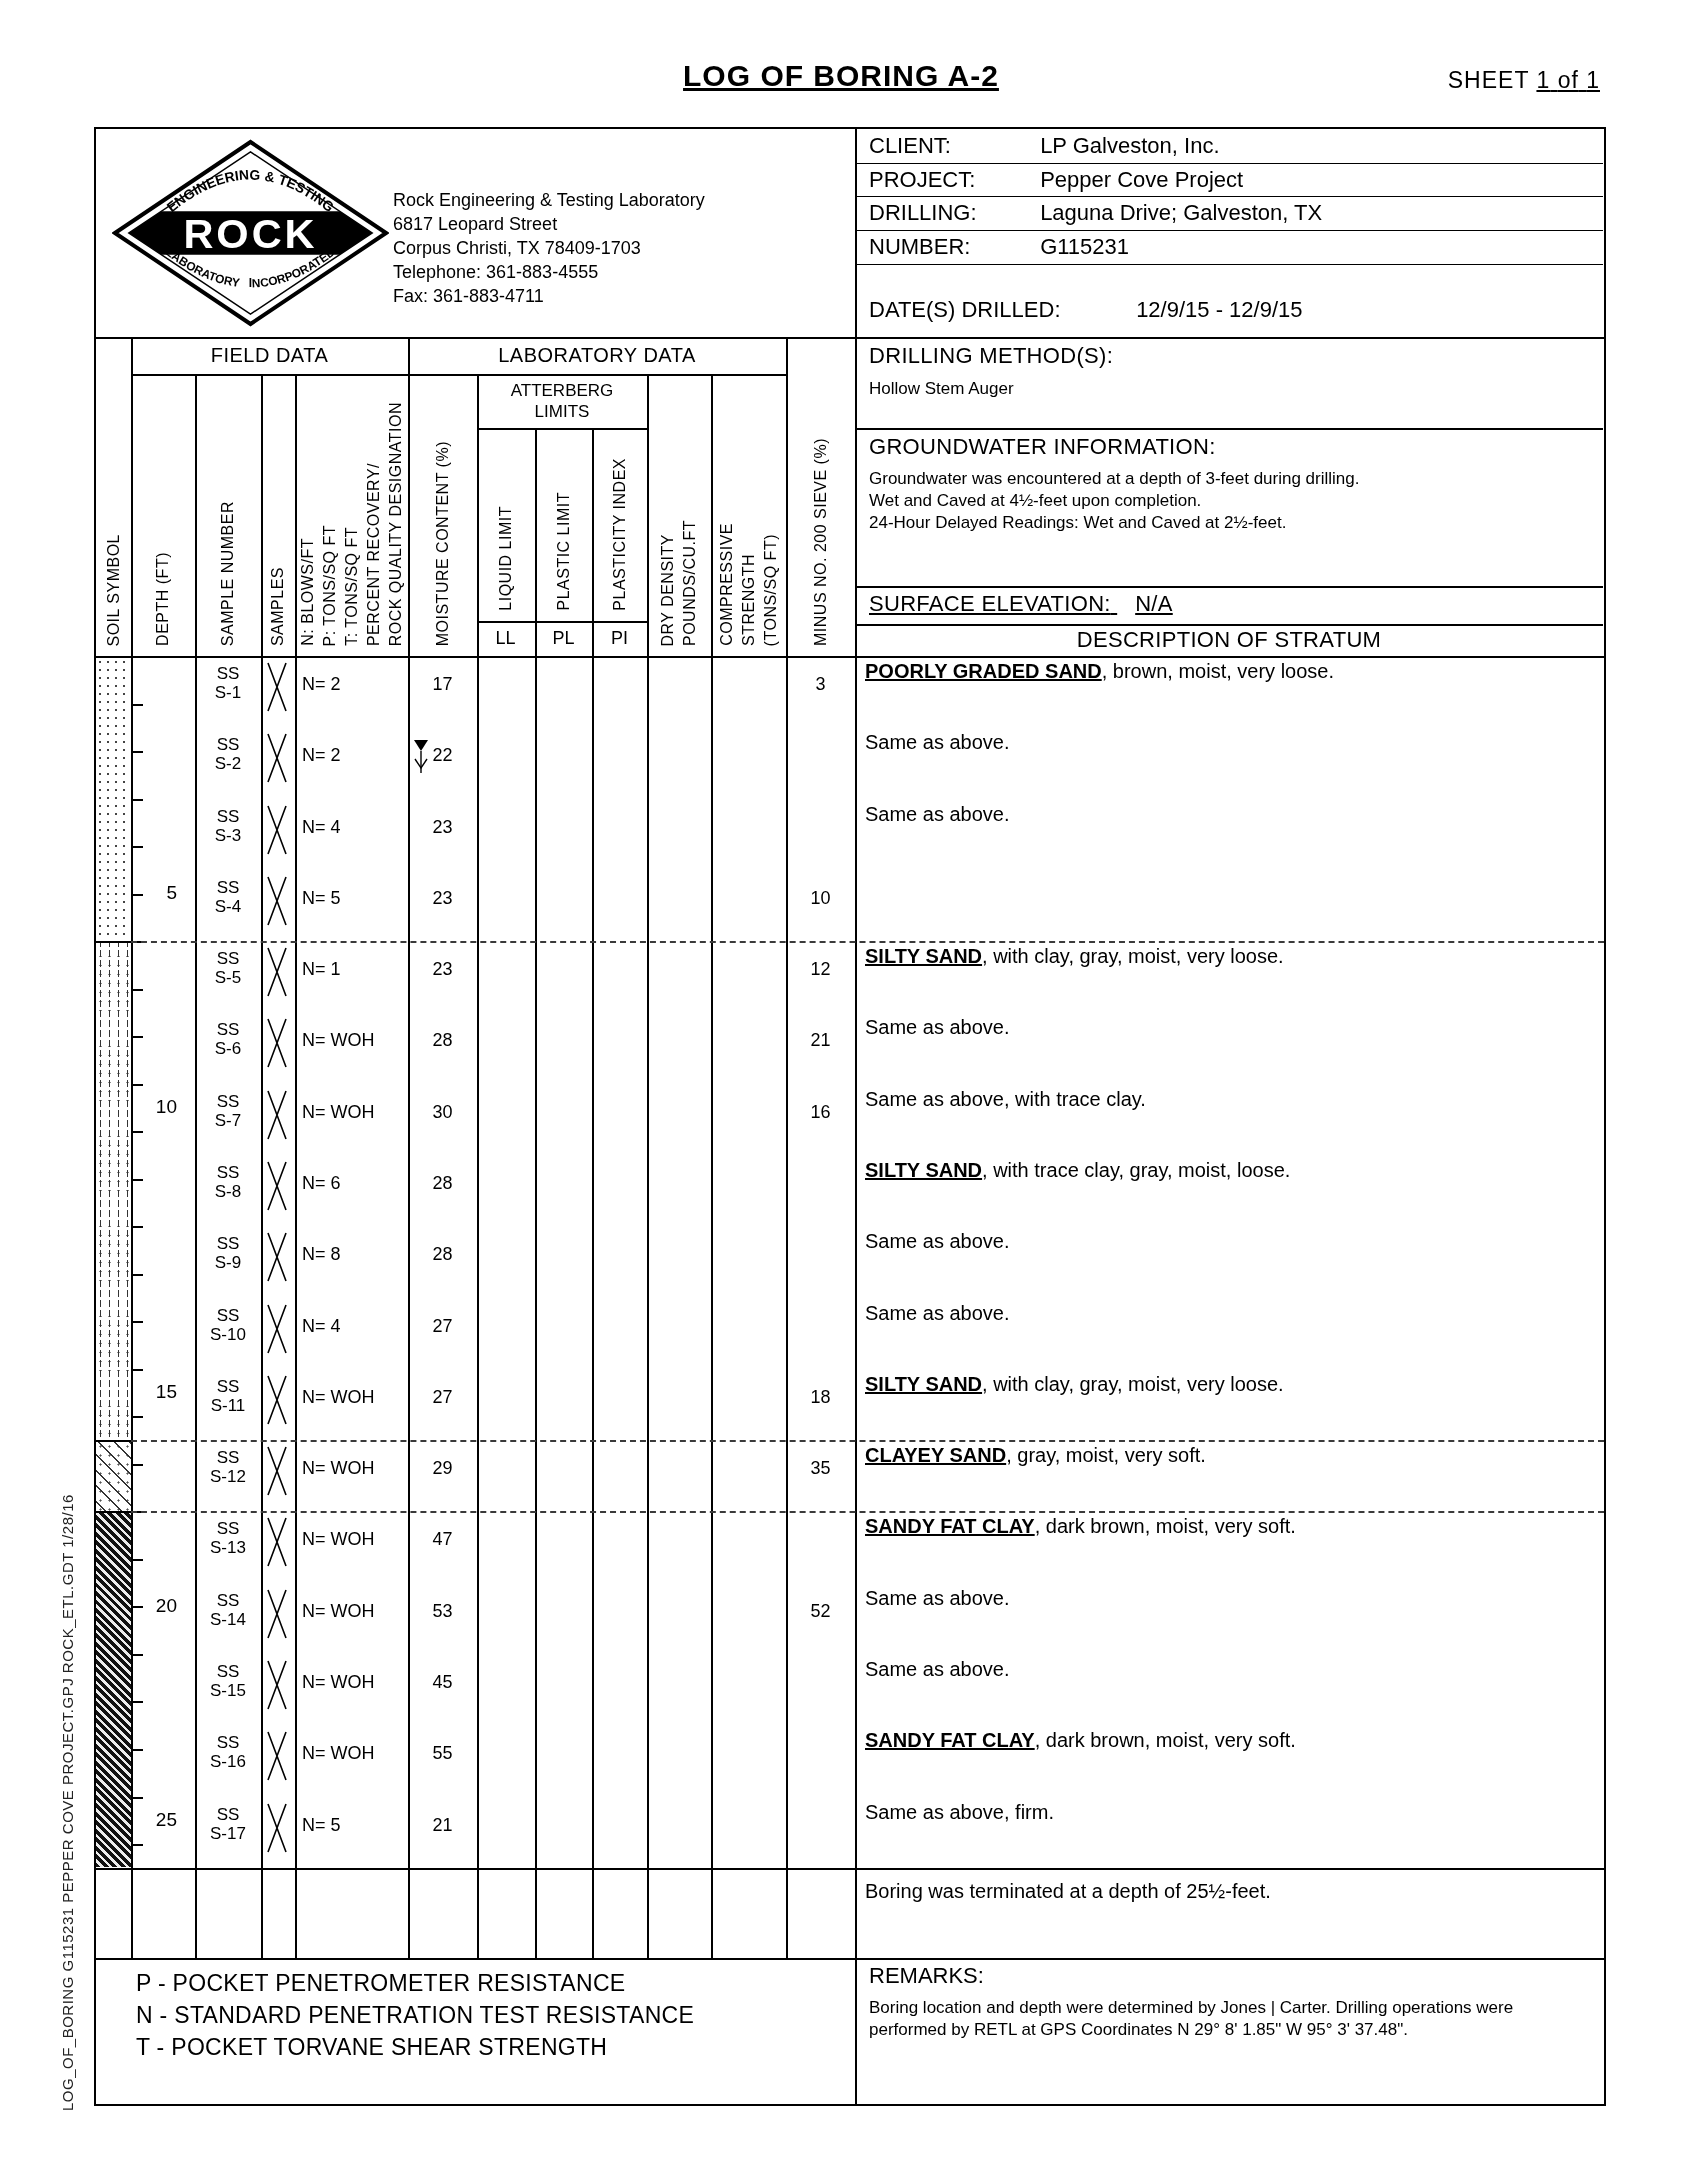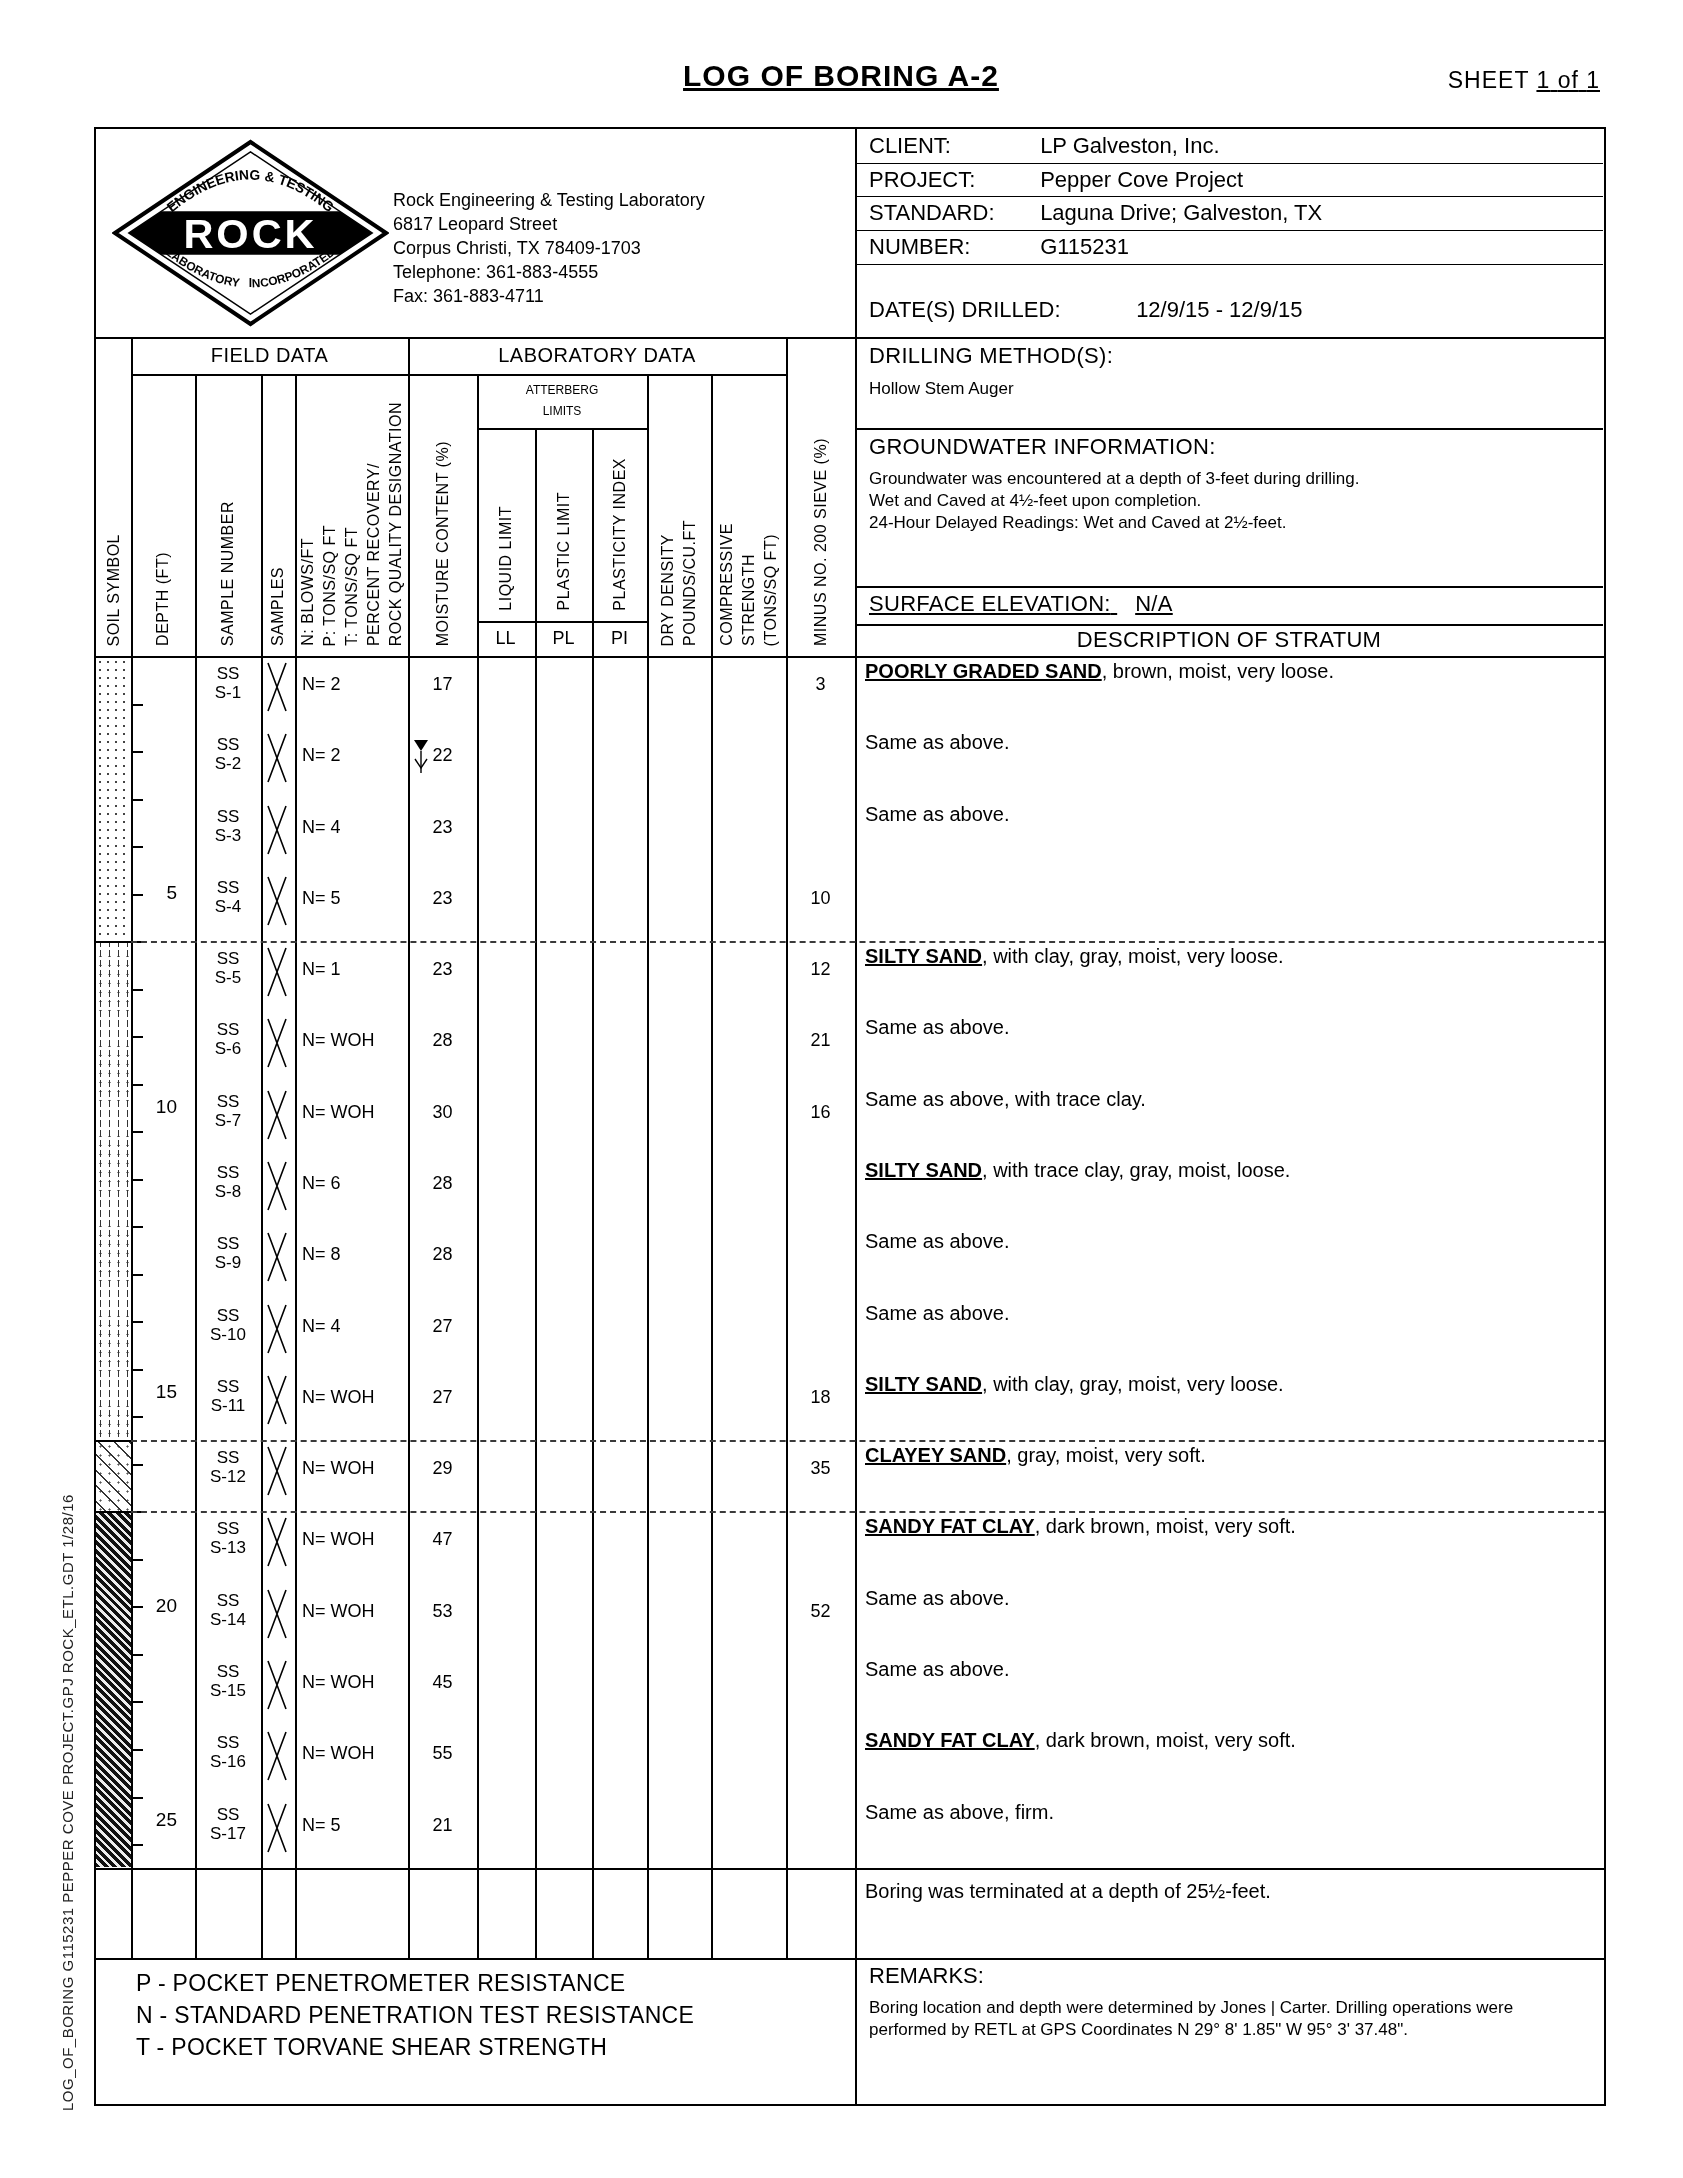--- a/index.html
+++ b/index.html
@@ -32,21 +32,21 @@
   .rh-title{font-size:22px;letter-spacing:0.3px;}
   .rh-small{font-size:17px;line-height:22px;}
 
   
   .hcell{position:absolute;display:flex;flex-direction:row;align-items:flex-end;justify-content:center;
          gap:4px;padding-bottom:10px;box-sizing:border-box;}
   .vlabel{display:inline-block;writing-mode:vertical-rl;transform:rotate(180deg);
           font-size:16px;letter-spacing:0.5px;white-space:nowrap;}
   .band-label{position:absolute;display:flex;align-items:center;justify-content:center;
               font-size:20px;letter-spacing:0.5px;}
-  .att-title{position:absolute;text-align:center;font-size:12px;line-height:21px;padding-top:6px;box-sizing:border-box;}
+  .att-title{position:absolute;text-align:center;font-size:17px;line-height:21px;padding-top:6px;box-sizing:border-box;}
   .llplpi{position:absolute;display:flex;align-items:center;justify-content:center;font-size:18px;}
 
   
   .data-area{position:absolute;left:0;top:527px;width:1508px;height:1302px;}
   .soil-block{position:absolute;left:0;width:35px;box-sizing:border-box;border-top:2px solid #000;}
   .stratum-boundary{position:absolute;left:0;right:0;height:0;border-top:2px dashed #3a3a3a;}
   .depth-tick{position:absolute;left:0;width:11px;height:0;border-top:2px solid #000;}
 
   .srow{position:absolute;left:0;width:100%;height:71px;}
   .cell{position:absolute;}
@@ -135,21 +135,21 @@
     <div class="abs" style="left:759px;top:0;width:748px;height:208px;">
       <div class="prow" style="top:4px;">
         <span class="plabel">CLIENT:</span>
         <span>LP Galveston, Inc.</span>
       </div>
       <div class="prow" style="top:38px;">
         <span class="plabel">PROJECT:</span>
         <span>Pepper Cove Project</span>
       </div>
       <div class="prow" style="top:71px;">
-        <span class="plabel">STANDARD:</span>
+        <span class="plabel">DRILLING:</span>
         <span>Laguna Drive; Galveston, TX</span>
       </div>
       <div class="prow" style="top:105px;">
         <span class="plabel">NUMBER:</span>
         <span>G115231</span>
       </div>
       <div class="prow" style="top:168px;">
         <span class="plabel-date">DATE(S) DRILLED:</span>
         <span>12/9/15 - 12/9/15</span>
       </div>

